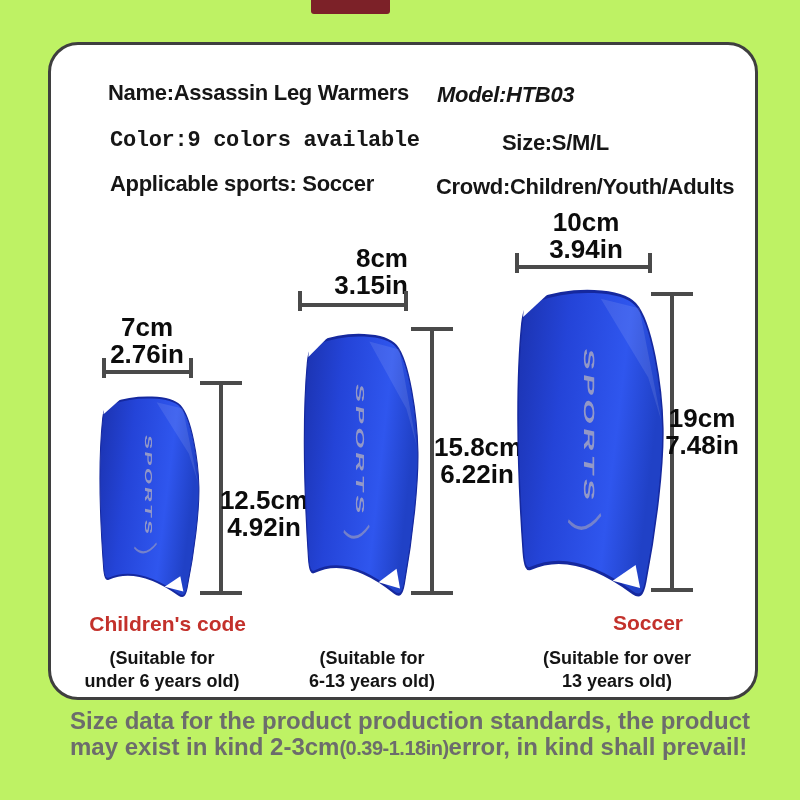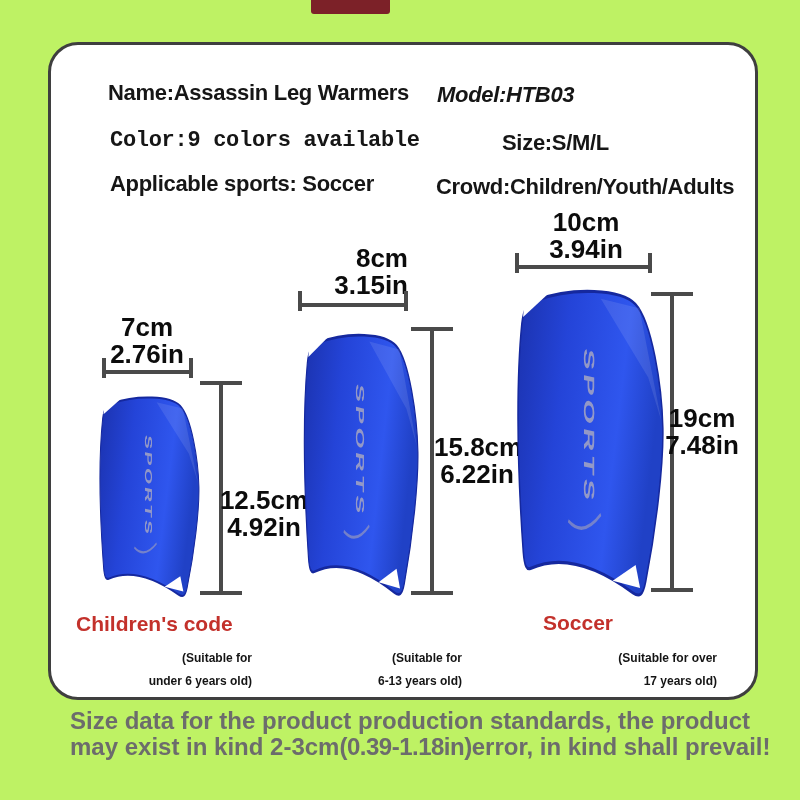--- a/index.html
+++ b/index.html
@@ -9,24 +9,24 @@
   #top-badge{left:311px;top:0;width:79px;height:14px;background:#7c2128;border-radius:0 0 3px 3px;}
   #card{left:48px;top:42px;width:704px;height:652px;border:3px solid #3f3f3f;border-radius:30px;background:#fff;}
   .spec{font-weight:bold;font-size:22px;color:#161616;white-space:nowrap;letter-spacing:-0.3px;}
   .mlabel{font-weight:bold;font-size:26px;line-height:27px;color:#0c0c0c;text-align:center;white-space:nowrap;}
   .dimh{background:#4a4a4a;height:4px;}
   .dimh::before,.dimh::after{content:"";position:absolute;width:4px;height:20px;top:-12px;background:#4a4a4a;}
   .dimh::before{left:0;} .dimh::after{right:0;}
   .dimv{background:#4a4a4a;width:4px;}
   .dimv::before,.dimv::after{content:"";position:absolute;height:4px;width:42px;left:-19px;background:#4a4a4a;}
   .dimv::before{top:0;} .dimv::after{bottom:0;}
-  .rlabel{font-weight:bold;font-size:21px;color:#c3312b;text-align:left;white-space:nowrap;}
-  .suit{font-weight:bold;font-size:12px;line-height:23px;color:#141414;text-align:right;white-space:nowrap;}
+  .rlabel{font-weight:bold;font-size:21px;color:#c3312b;text-align:right;white-space:nowrap;}
+  .suit{font-weight:bold;font-size:18px;line-height:23px;color:#141414;text-align:center;white-space:nowrap;}
   .footer{font-weight:bold;font-size:24px;line-height:26px;color:#6c6c6c;text-align:center;white-space:nowrap;}
-  .footer .paren{font-size:24px;letter-spacing:-0.5px;}
+  .footer .paren{font-size:20px;letter-spacing:-0.5px;}
   svg.guard{display:block;overflow:visible;}
   svg.guard text{font-family:"Liberation Sans",sans-serif;}
 </style>
 </head>
 <body>
 
 <div id="stage">
 
   <svg width="0" height="0" style="position:absolute" aria-hidden="true">
     <defs>
@@ -110,21 +110,21 @@
     <path d="M36,75.5 Q46,81 58,73.5" stroke="#9d9dbb" stroke-width="1.1" fill="none" opacity="0.65"></path>
   </svg>
   <div class="abs dimv" style="left:670px;top:292px;height:300px;"></div>
   <div class="abs mlabel" style="left:660px;top:405px;width:84px;">
     <div>19cm</div>
     <div>7.48in</div>
   </div>
   <div class="abs rlabel" style="left:543px;top:611px;width:140px;">Soccer</div>
   <div class="abs suit" style="left:517px;top:647px;width:200px;">
     <div>(Suitable for over</div>
-    <div>17 years old)</div>
+    <div>13 years old)</div>
   </div>
 
   <div class="abs footer" style="left:70px;top:708px;width:665px;">
     <div>Size data for the product production standards, the product</div>
     <div><span>may exist in kind 2-3cm</span><span class="paren">(0.39-1.18in)</span><span>error, in kind shall prevail!</span></div>
   </div>
 
 </div>
 
 </body></html>

